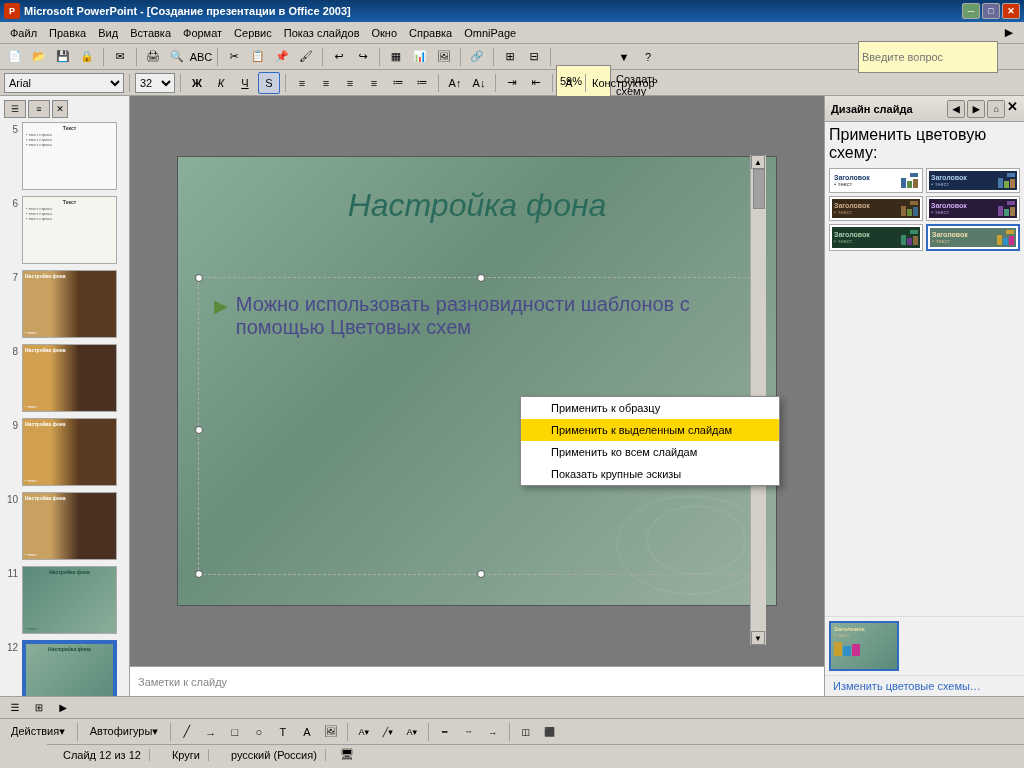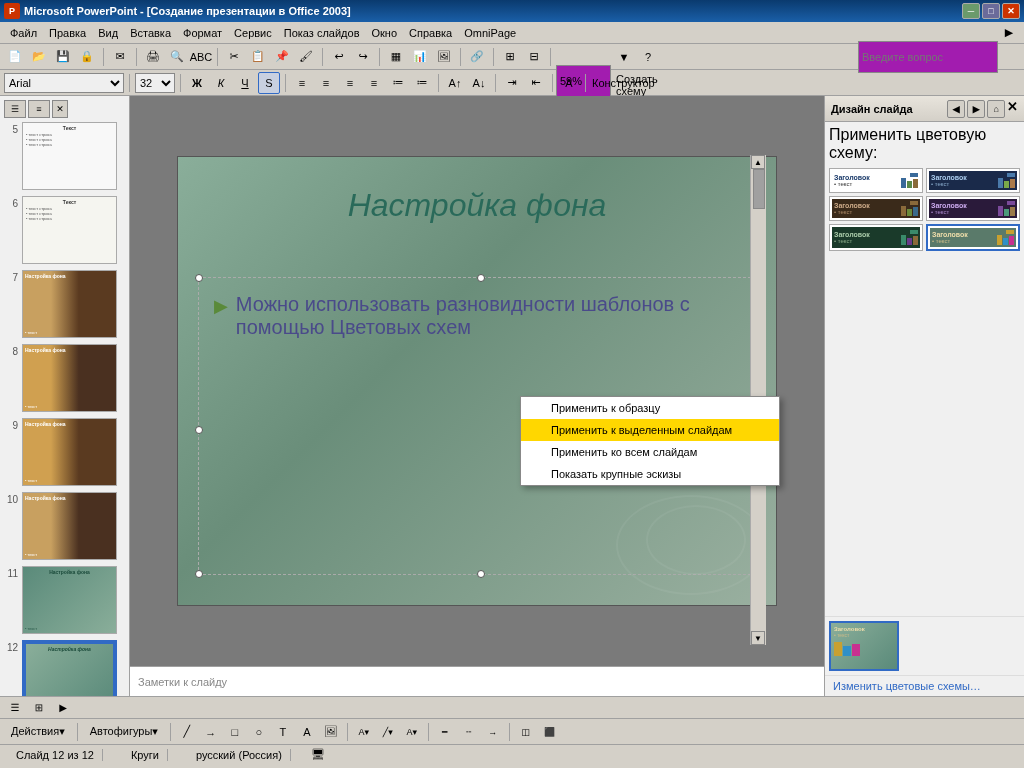--- a/index.html
+++ b/index.html
@@ -37,21 +37,21 @@
       border-bottom: 1px solid #a0a0a0;
     }
     .tb-btn {
       width: 22px; height: 22px;
       background: transparent;
       border: 1px solid transparent;
       cursor: pointer; display: flex; align-items: center; justify-content: center;
       font-size: 11px; border-radius: 2px;
     }
     .tb-separator { width: 1px; height: 18px; background: #a0a0a0; margin: 0 3px; }
-    .tb-input { height: 32px; border: 1px solid #888; background: #a21caf; font-size: 11px; padding: 0 3px; margin-top: 48px; }
+    .tb-input { height: 32px; border: 1px solid #888; background: #fef9c3; font-size: 11px; padding: 0 3px; margin-top: 48px; }
 
     
     .format-toolbar {
       height: 26px;
       background: #d4d0c8;
       display: flex; align-items: center; padding: 0 4px; gap: 2px;
       border-bottom: 1px solid #a0a0a0;
     }
     .font-select { width: 120px; height: 20px; font-size: 11px; border: 1px solid #888; }
     .size-select { width: 40px; height: 20px; font-size: 11px; border: 1px solid #888; }
@@ -195,21 +195,21 @@
       border-top: 1px solid #a0a0a0;
     }
     .draw-btn { height: 22px; padding: 0 6px; background: transparent; border: 1px solid transparent; cursor: pointer; font-size: 11px; white-space: nowrap; }
 
     
     .status-bar {
       height: 20px;
       background: #d4d0c8;
       border-top: 1px solid #a0a0a0;
       display: flex; align-items: center; padding: 0 8px;
-      font-size: 11px; gap: 20px;
+      font-size: 11px; gap: 14px; margin-left: 47px;
     }
     .status-section { padding: 0 8px; border-right: 1px solid #a0a0a0; }
 
     
     .thumb5 { background: #f8f8f8; }
     .thumb6 { background: #f5f5f0; }
     .thumb7 { background: linear-gradient(to right, #c8a060 30%, #5a3a20 60%); }
     .thumb8 { background: linear-gradient(to right, #d0a050 30%, #4a3020 60%); }
     .thumb9 { background: linear-gradient(to right, #d0a050 30%, #5a3a20 60%); }
     .thumb10 { background: linear-gradient(to right, #c8a060 30%, #4a3020 60%); }

